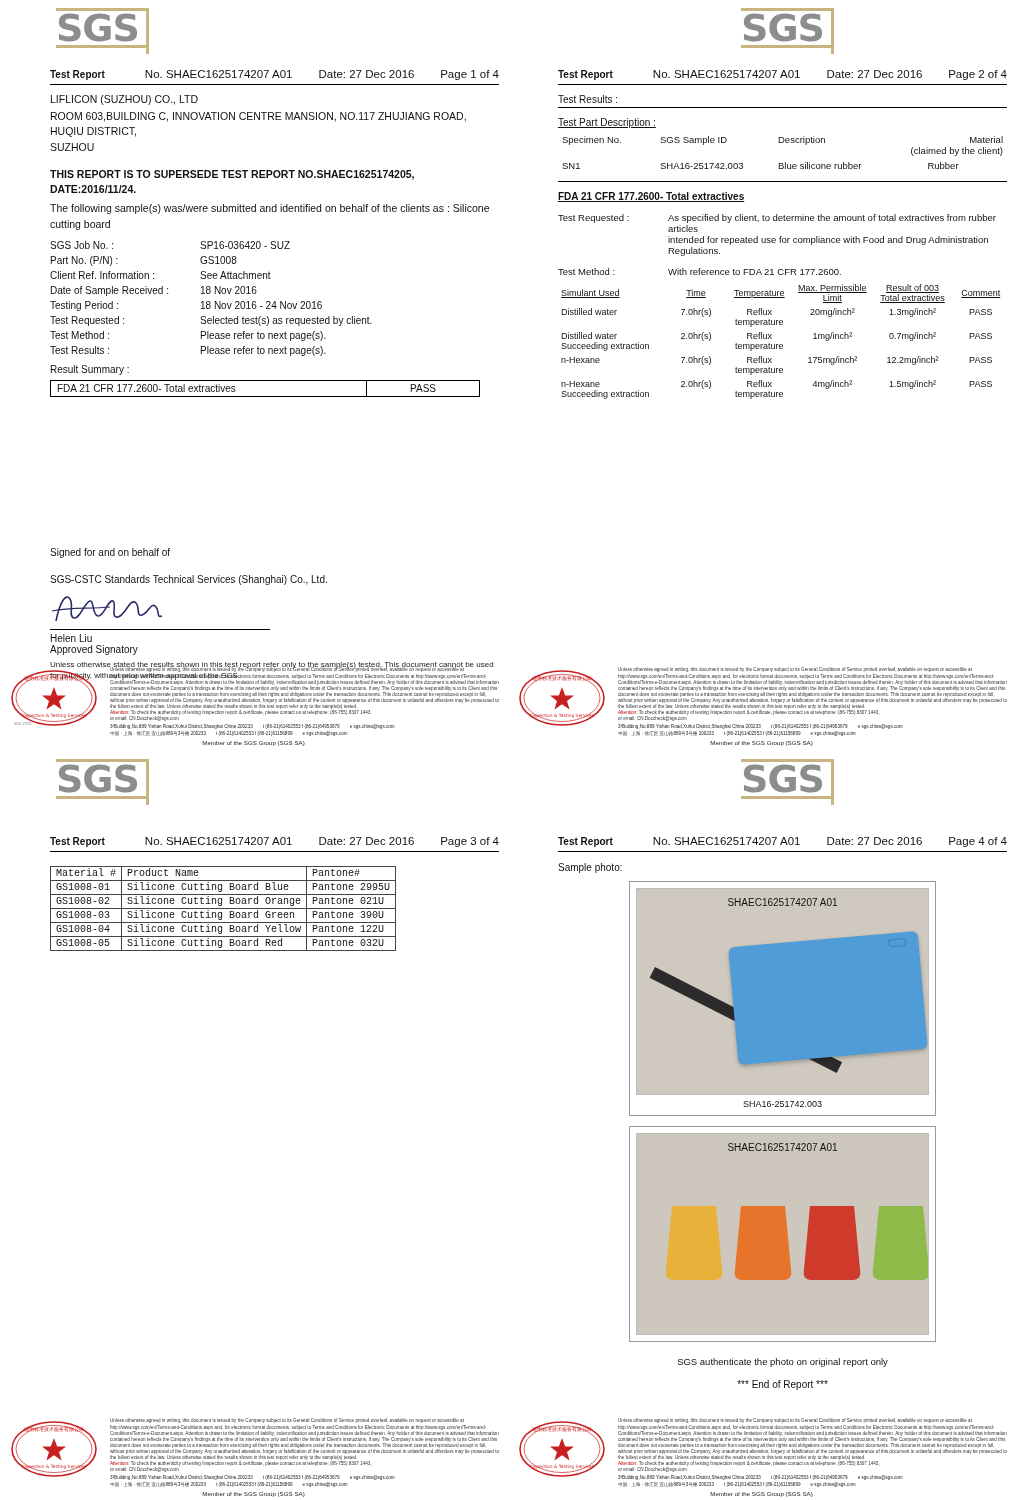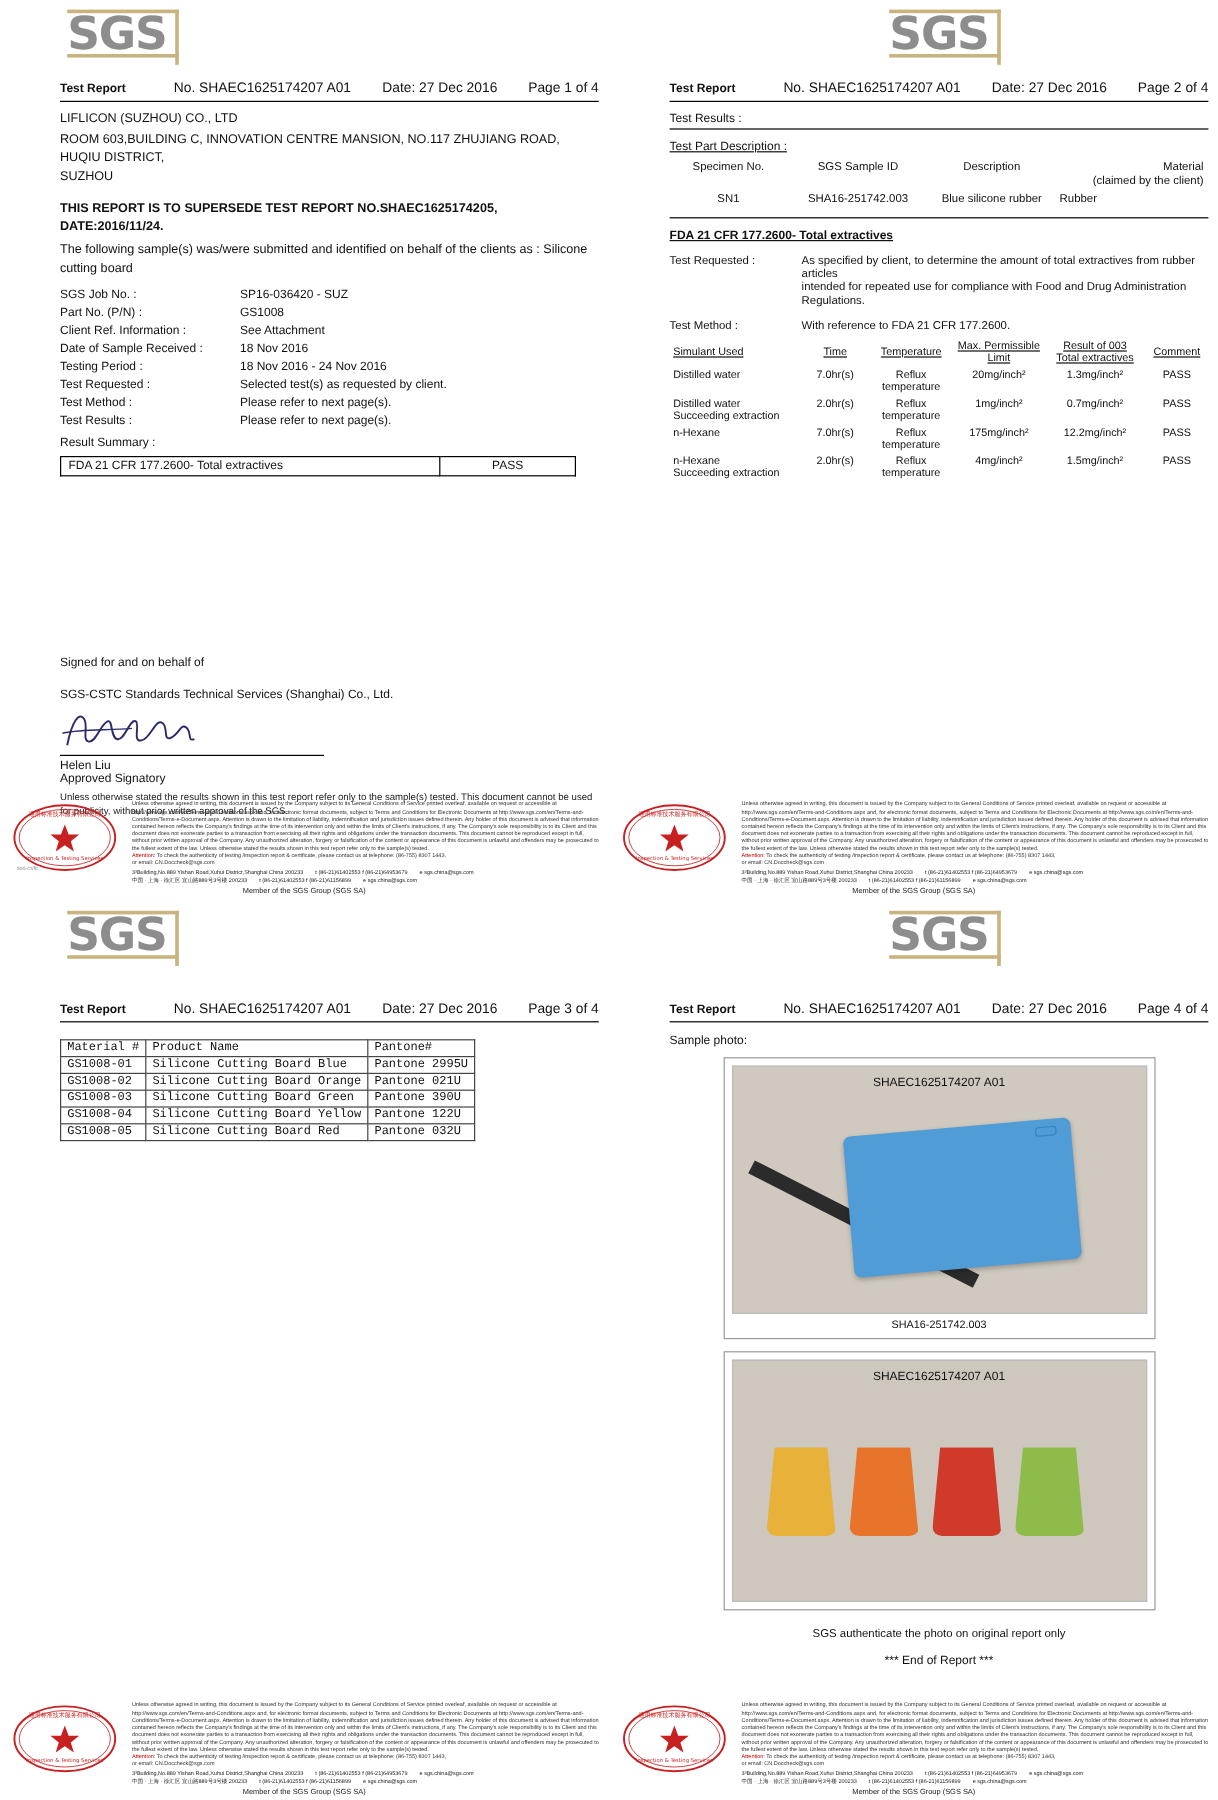--- a/index.html
+++ b/index.html
@@ -34,21 +34,21 @@
   .kv .v{flex:1;}
   .mt6{margin-top:6px;}
   table{border-collapse:collapse;}
   .restbl{width:430px;font-size:10px;margin-top:3px;}
   .restbl td,.restbl th{border:1px solid #000;padding:2px 6px;text-align:left;font-weight:normal;}
   .restbl .c{text-align:center;width:100px;}
   .uline{text-decoration:underline;}
   
   .p2 .sec{font-size:10px;margin-top:9px;}
   .spec{width:100%;font-size:9.5px;margin-top:4px;}
-  .spec td,.spec th{padding:2px 4px;text-align:center;font-weight:normal;vertical-align:top;}
+  .spec td,.spec th{padding:2px 4px;text-align:left;font-weight:normal;vertical-align:top;}
   .spec th{font-weight:normal;}
   .sgline{border-top:1px solid #000;height:0;margin:2px 0;}
   .fdat{width:100%;font-size:9px;margin-top:4px;}
   .fdat th{font-weight:normal;text-decoration:underline;padding:2px 3px;text-align:left;}
   .fdat td{padding:2px 3px;vertical-align:top;}
   .fdat .ctr{text-align:center;}
   
   .signblk{margin-top:150px;font-size:10px;}
   .sigimg{height:44px;position:relative;}
   .sigimg svg{position:absolute;left:0;top:0;}
@@ -61,21 +61,21 @@
   .ftext{font-size:4.6px;line-height:1.32;color:#333;}
   .ftext .red{color:#b00;}
   .faddr{display:flex;font-size:4.6px;margin-top:2px;color:#222;}
   .faddr div{margin-right:10px;}
   .member{text-align:center;font-size:6.2px;margin-top:3px;color:#222;}
   
   .mattbl{font-size:10px;font-family:"Liberation Mono",monospace;margin-top:14px;border-collapse:collapse;}
   .mattbl td,.mattbl th{border:1px solid #444;padding:1px 5px;text-align:left;font-weight:normal;white-space:nowrap;}
   
   .photolabel{font-size:10px;margin-top:10px;}
-  .photobox{border:1px solid #999;background:#fff;padding:6px;margin:8px auto 0 auto;width:360px;box-sizing:border-box;}
+  .photobox{border:1px solid #999;background:#fff;padding:6px;margin:8px auto 0 auto;width:307px;box-sizing:border-box;}
   .photoinner{border:1px solid #bbb;background:#cfc9bf;height:205px;position:relative;overflow:hidden;}
   .ptag{position:absolute;top:8px;left:0;right:0;text-align:center;font-size:10px;color:#111;}
   .pcap{text-align:center;font-size:9px;margin-top:4px;}
   .board{position:absolute;}
   .note{text-align:center;font-size:9.5px;margin-top:14px;}
   .endrep{text-align:center;font-size:10px;margin-top:12px;}
   .photoinner2{border:1px solid #bbb;background:#cdc7bd;height:200px;position:relative;overflow:hidden;}
 </style>
 </head>
 <body>
@@ -233,21 +233,21 @@
         <th>Description</th>
         <th style="width:120px;text-align:right">
           <div>Material</div>
           <div>(claimed by the client)</div>
         </th>
       </tr>
       <tr>
         <td>SN1</td>
         <td>SHA16-251742.003</td>
         <td>Blue silicone rubber</td>
-        <td style="text-align:left">Rubber</td>
+        <td style="text-align:center">Rubber</td>
       </tr>
     </tbody>
       </table>
 
     <div class="sgline" style="margin-top:8px"></div>
     <div class="sec bold uline">FDA 21 CFR 177.2600- Total extractives</div>
 
     <div style="display:flex;font-size:9.5px;margin-top:10px">
       <div style="width:110px;flex:none">Test Requested :</div>
       <div style="flex:1">

